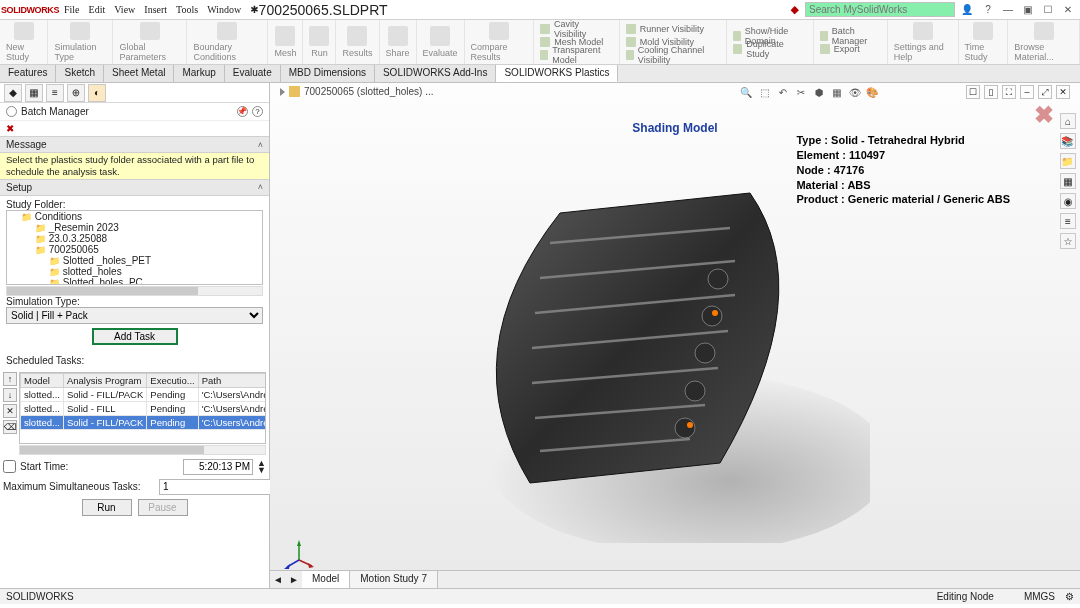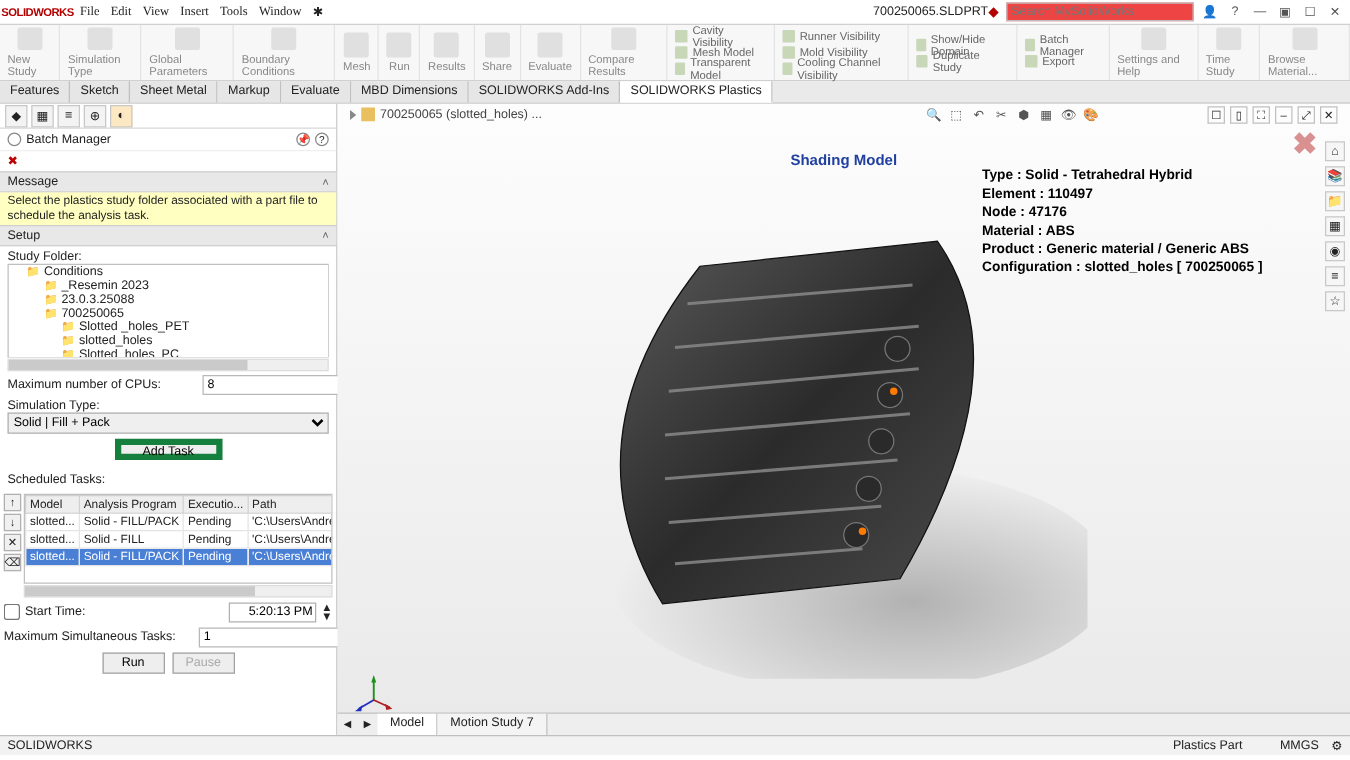--- a/index.html
+++ b/index.html
@@ -1,23 +1,23 @@
 <!DOCTYPE html>
 <html><head>
 <meta charset="utf-8">
 <style>
 * { box-sizing: border-box; margin: 0; padding: 0; font-family: "Segoe UI", Tahoma, sans-serif; }
 html, body { width: 1080px; height: 608px; overflow: hidden; background: #fff; font-size: 11px; color: #222; }
 .titlebar { height: 20px; display: flex; align-items: center; background: #fff; border-bottom: 1px solid #d0d0d0; }
 .app-logo { width: 60px; height: 18px; display:flex; align-items:center; justify-content:center; color:#b40000;font-weight:bold;font-size:9px;letter-spacing:-0.4px;}
 .menubar { display:flex; gap:9px; padding-left:4px;}
 .menubar span { font-size:10px; cursor:default;font-family:Liberation Serif, serif;}
-.title-ctr { flex:1; text-align:right; font-size:10px;}
+.title-ctr { flex:1; text-align:left; font-size:14px;}
 .title-right { display:flex; align-items:center; gap:6px; padding-right:5px;}
-.search-box { width:150px; height:15px; border:1px solid #c0c0c0; font-size:10px; padding:0 3px; background:#ef4444;}
+.search-box { width:150px; height:15px; border:1px solid #c0c0c0; font-size:10px; padding:0 3px; background:#86efac;}
 .win-btn { width:14px; height:14px; font-size:10px; display:inline-flex;align-items:center;justify-content:center; color:#555;}
 .ribbon { height:45px; display:flex; background:#f7f7f7; border-bottom:1px solid #d0d0d0;}
 .ribbon-group { display:flex; flex-direction:column; align-items:center; justify-content:center; padding:2px 6px; border-right:1px solid #e4e4e4; font-size:9px; color:#888;}
 .ribbon-group .ico { width:20px;height:20px;background:#e0e0e0;border-radius:2px;margin-bottom:2px;}
 .ribbon-group.stacked { align-items:flex-start; font-size:9px;}
 .ribbon-group.stacked div{display:flex;align-items:center;gap:4px;color:#666;height:13px;}
 .ribbon-group.stacked .mini-ico{width:10px;height:10px;background:#c7d7b8;border-radius:1px;}
 .tabbar { height:18px; display:flex; background:#eaeaea; border-bottom:1px solid #c0c0c0;}
 .tab { padding:2px 8px; font-size:10px; border-right:1px solid #c0c0c0; background:#e6e6e6; cursor:default;}
 .tab.active { background:#fff; border-bottom:1px solid #fff;}
@@ -33,21 +33,21 @@
 .section-head .chev{font-size:9px;color:#666;}
 .msg-body { background:#ffffc2; padding:1px 6px; font-size:9.5px; line-height:1.25;}
 .setup-body { padding:3px 6px; font-size:10px;}
 .tree { height:75px; border:1px solid #c0c0c0; overflow:auto; font-size:10px; position:relative; background:#fff;}
 .tree ul{list-style:none;padding-left:14px;}
 .tree li{white-space:nowrap;padding:0 0;}
 .tree .folder::before{content:"📁 ";font-size:9px;}
 .field-row{display:flex;align-items:center;gap:4px;margin:3px 0;font-size:10px;}
 .field-row label{flex:0 0 152px;}
 .field-row input,.field-row select{flex:1;height:16px;border:1px solid #b8b8b8;font-size:10px;padding:0 3px;background:#fff;}
-.add-task-btn{display:block;margin:4px auto;width:86px;height:17px;border:5px solid #15803d;background:#eee;font-size:10px;}
+.add-task-btn{display:block;margin:4px auto;width:86px;height:17px;border:2px solid #15803d;background:#eee;font-size:10px;}
 .sched-body{padding:3px 3px;font-size:10px;}
 .task-area{display:flex;gap:2px;}
 .task-sidebar{width:14px;display:flex;flex-direction:column;gap:2px;}
 .task-sidebar div{width:14px;height:14px;border:1px solid #b0b0b0;background:#f0f0f0;font-size:9px;display:flex;align-items:center;justify-content:center;}
 .task-table{flex:1;border:1px solid #c0c0c0;height:72px;overflow:hidden;}
 .task-table table{width:100%;border-collapse:collapse;font-size:9.5px;}
 .task-table th{background:#eee;border:1px solid #d0d0d0;padding:1px 3px;text-align:left;font-weight:normal;}
 .task-table td{border:1px solid #e4e4e4;padding:1px 3px;white-space:nowrap;overflow:hidden;}
 .task-table tr.sel td{background:#4a7fd6;color:#fff;}
 .chk-row{display:flex;align-items:center;gap:4px;margin:4px 0;font-size:10px;}
@@ -261,24 +261,20 @@
                   <li class="folder"><span>slotted_holes</span></li>
                   <li class="folder"><span>Slotted_holes_PC</span></li>
 
                 </ul>
               </li>
             </ul>
           </li>
         </ul>
       </div>
       <div class="hscroll"></div>
-      <div class="field-row">
-        <label>Maximum number of CPUs:</label>
-        <input type="text" value="8" style="">
-      </div>
       <div>Simulation Type:</div>
       <select style="width:100%;height:17px;border:1px solid #b0b0b0;font-size:10px;">
         <option>Solid | Fill + Pack</option>
       </select>
       <button class="add-task-btn">Add Task</button>
     </div>
 
     <div style="padding:3px 6px;font-size:10px;">Scheduled Tasks:</div>
     <div class="sched-body">
       <div class="task-area">
@@ -371,21 +367,20 @@
       <span>≡</span>
       <span>☆</span>
     </div>
     <div class="hdr-shading">Shading Model</div>
     <div class="info-block">
       <div>Type : Solid - Tetrahedral Hybrid</div>
       <div>Element : 110497</div>
       <div>Node : 47176</div>
       <div>Material : ABS</div>
       <div>Product : Generic material / Generic ABS</div>
-      <div>Configuration : slotted_holes [ 700250065 ]</div>
     </div>
     <svg class="part-shape" viewBox="0 0 480 370">
       <defs>
         <linearGradient id="g1" x1="0" y1="0" x2="1" y2="1">
           <stop offset="0" stop-color="#5a5a5a"></stop>
             <stop offset="0.5" stop-color="#2b2b2b"></stop>
             <stop offset="1" stop-color="#4a4a4a"></stop>
         </linearGradient>
         <radialGradient id="shadow" cx="0.6" cy="0.6" r="0.6">
           <stop offset="0" stop-color="rgba(0,0,0,0.25)"></stop>
@@ -426,18 +421,18 @@
       <div class="arrow">►</div>
       <div class="btab active">Model</div>
       <div class="btab">Motion Study 7</div>
     </div>
   </div>
 </div>
 
 <div class="statusbar">
   <span>SOLIDWORKS</span>
   <span class="sp"></span>
-  <span>Plastics Part</span>
+  <span>Editing Node</span>
   <span style="width:30px;"></span>
   <span>MMGS</span>
   <span style="width:10px;"></span>
   <span>⚙</span>
 </div>
 
 </body></html>

